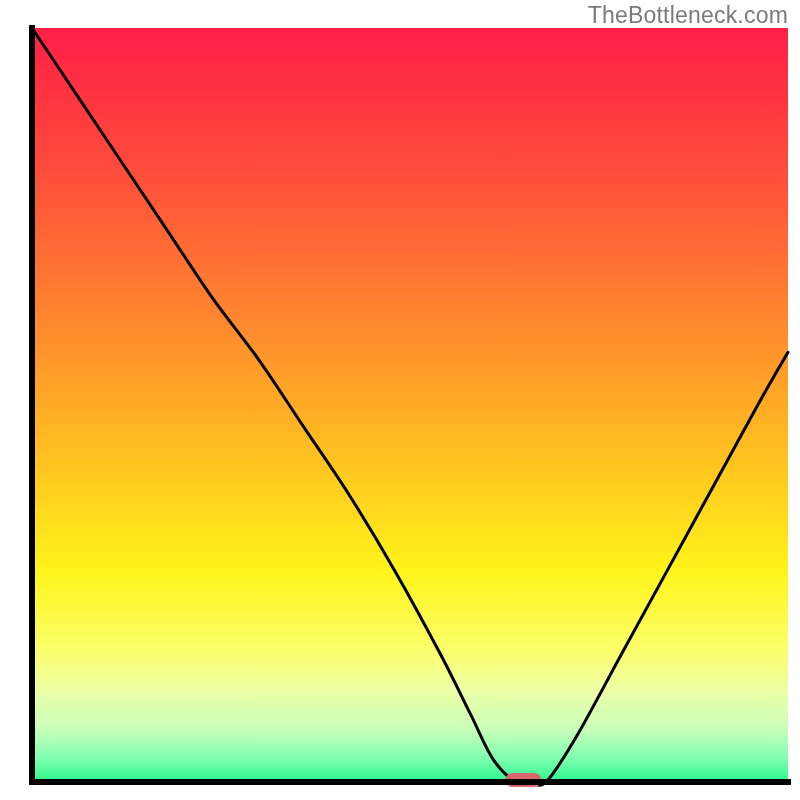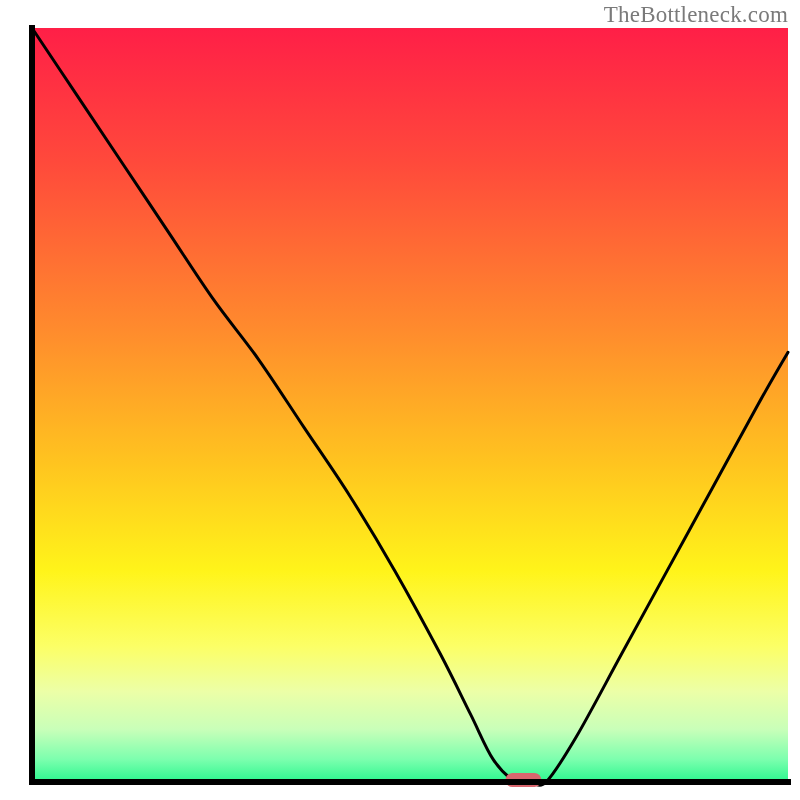--- a/index.html
+++ b/index.html
@@ -7,21 +7,20 @@
     padding: 0;
     width: 800px;
     height: 800px;
     background: #ffffff;
     font-family: Arial, Helvetica, sans-serif;
   }
   .container {
     position: relative;
     width: 800px;
     height: 800px;
-    font-family: Liberation Serif, serif;
   }
   .watermark {
     position: absolute;
     top: 2px;
     right: 12px;
     color: #7a7a7a;
     font-size: 23px;
     font-weight: 500;
     letter-spacing: 0.2px;
     z-index: 10;

